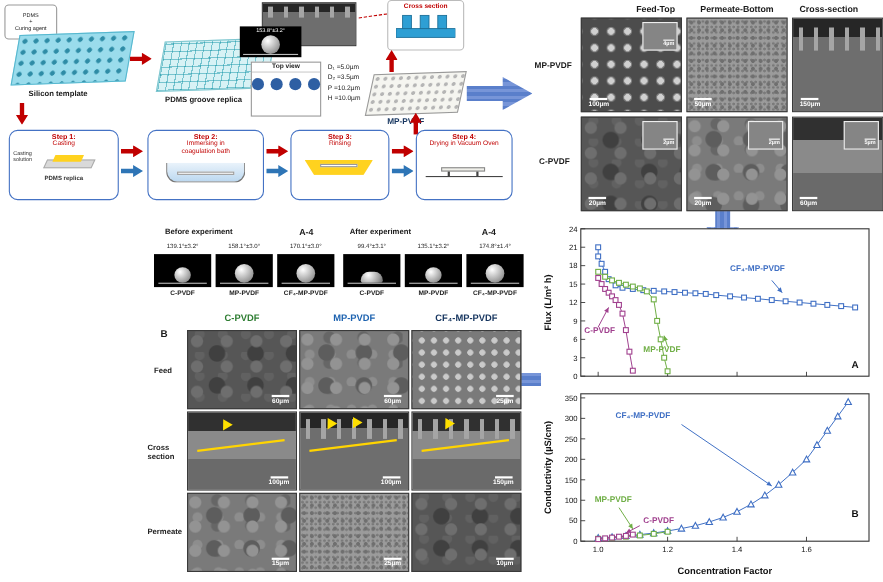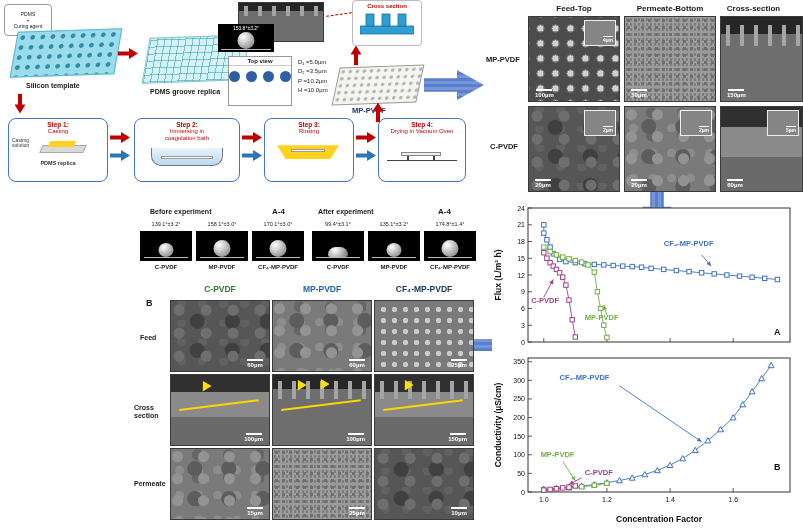--- a/index.html
+++ b/index.html
@@ -177,21 +177,21 @@
         <div class="abs" style="left:52px;bottom:7px;width:2px;height:4px;background:#444"></div>
       </div>
     </div>
   </section>
 
   <div class="ba ba-right" style="left:424px;top:68px;width:60px;height:34px"></div>
   <div class="ba ba-down" style="left:640px;top:188px;width:34px;height:34px"></div>
   <div class="ba ba-left" style="left:444px;top:330px;width:48px;height:30px"></div>
 
   <section>
-    <div class="abs hdr8 ctr" style="left:528px;top:4px;width:92px">Feed-Top</div>
+    <div class="abs hdr8 ctr" style="left:550px;top:4px;width:92px">Feed-Top</div>
     <div class="abs hdr8 ctr" style="left:624px;top:4px;width:92px">Permeate-Bottom</div>
     <div class="abs hdr8 ctr" style="left:711px;top:4px;width:85px">Cross-section</div>
 
     <div class="abs b" style="left:486px;top:55px;font-size:7.5px">MP-PVDF</div>
     <div class="abs b" style="left:490px;top:142px;font-size:7.5px">C-PVDF</div>
 
     <div class="sem tx-dots" style="left:528px;top:16px;width:92px;height:86px">
       <div class="inset">
         <span class="scalebar small sb-ins">
             <i></i>

